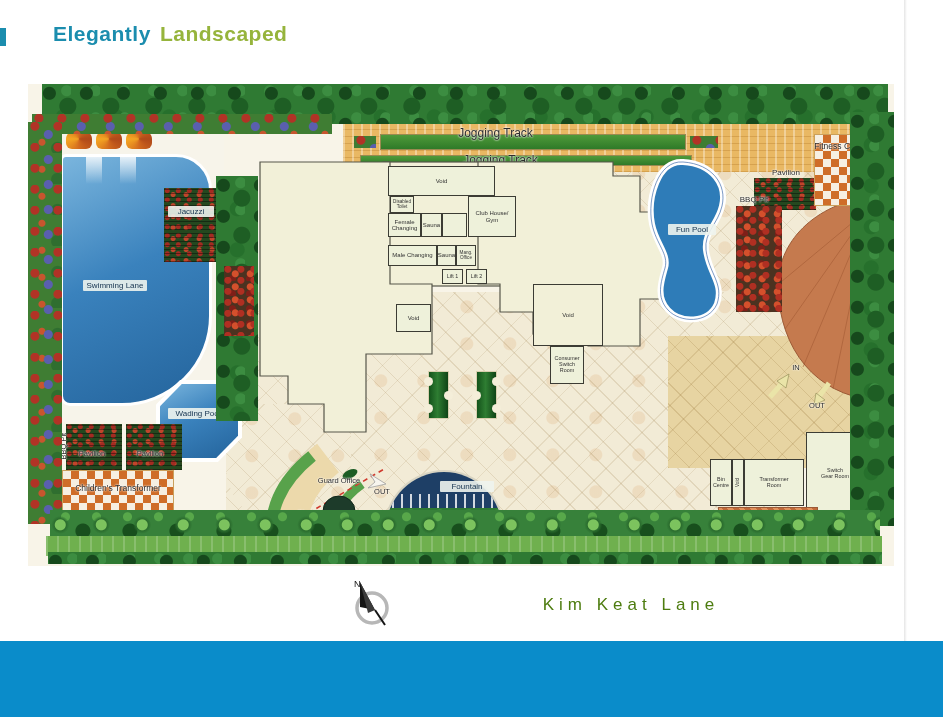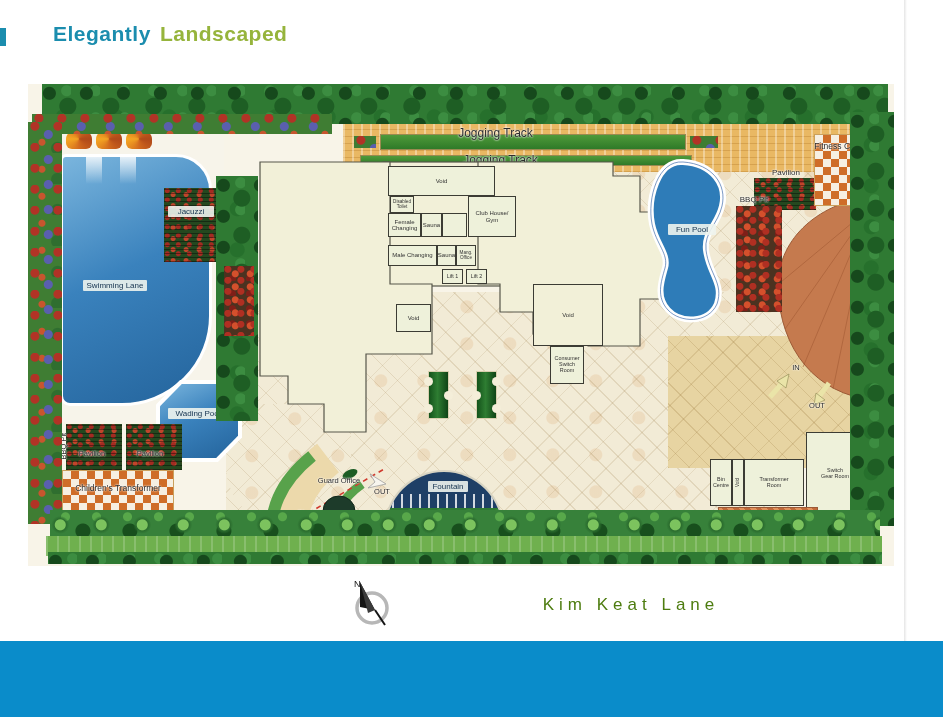--- a/index.html
+++ b/index.html
@@ -220,21 +220,21 @@
   <div class="room fs5" style="left:716px;top:375px;width:60px;height:47px;padding:1px 10px;">Transformer Room</div>
   <div style="left:690px;top:423px;width:100px;height:11px;
        background:repeating-linear-gradient(45deg,#c06a3a 0 4px,#e2925c 4px 8px);border:1px solid #9c5a36;"></div>
 
   <div style="left:356px;top:386px;width:120px;height:60px;border-radius:60px 60px 0 0;
        background:#1e3f66;overflow:hidden;border:2px solid #d8d4c2;border-bottom:none;">
     <div style="left:6px;top:22px;width:108px;height:38px;
          background:repeating-linear-gradient(90deg,rgba(255,255,255,.8) 0 2px,rgba(255,255,255,0) 2px 9px);"></div>
     <div class="trees" style="left:0;top:36px;width:120px;height:24px;"></div>
   </div>
-  <div class="tag" style="left:400px;top:397px;width:40px;">Fountain</div>
+  <div class="tag" style="left:412px;top:397px;width:54px;">Fountain</div>
   <div class="lbl" style="left:288px;top:393px;width:46px;font-size:7.5px;">Guard Office</div>
   <div class="lbl" style="left:340px;top:404px;width:28px;font-size:7.5px;">OUT</div>
   <div class="lbl" style="left:262px;top:425px;width:22px;font-size:7.5px;">IN</div>
 
   <div class="trees" style="left:14px;top:0;width:846px;height:40px;"></div>
   <div class="flowers" style="left:4px;top:30px;width:300px;height:20px;"></div>
   <div class="flowers" style="left:0;top:38px;width:34px;height:402px;"></div>
   <div class="trees" style="left:822px;top:28px;width:44px;height:414px;"></div>
   <div class="palms" style="left:22px;top:426px;width:830px;height:32px;"></div>
   <div class="lawn" style="left:18px;top:452px;width:836px;height:20px;"></div>

